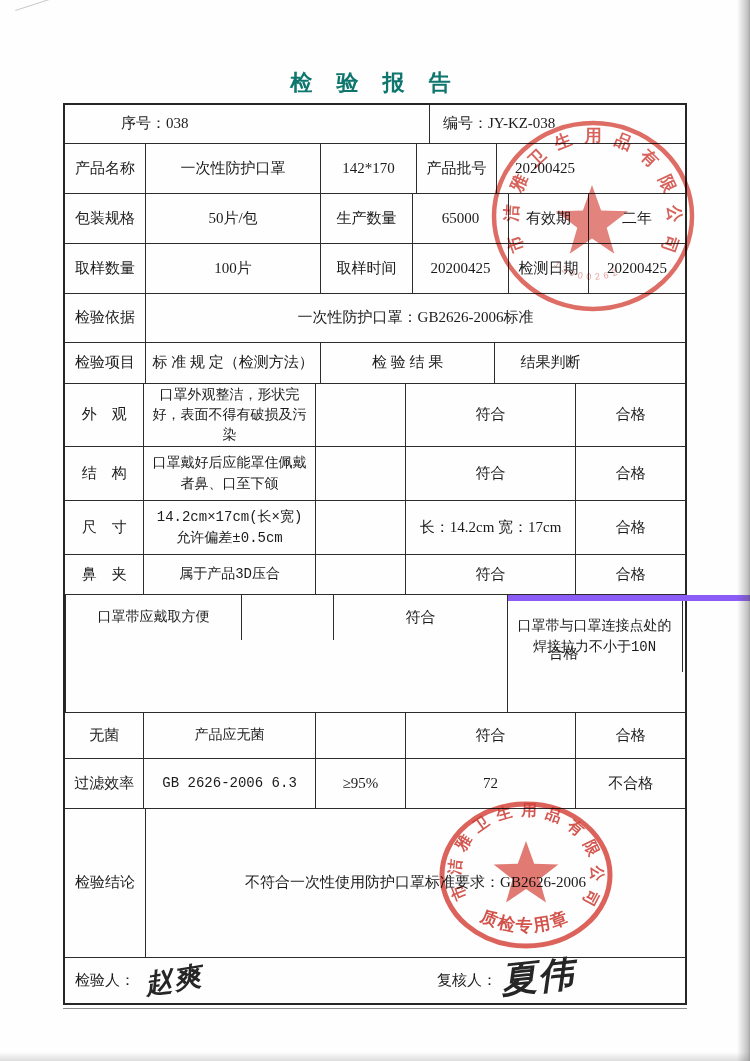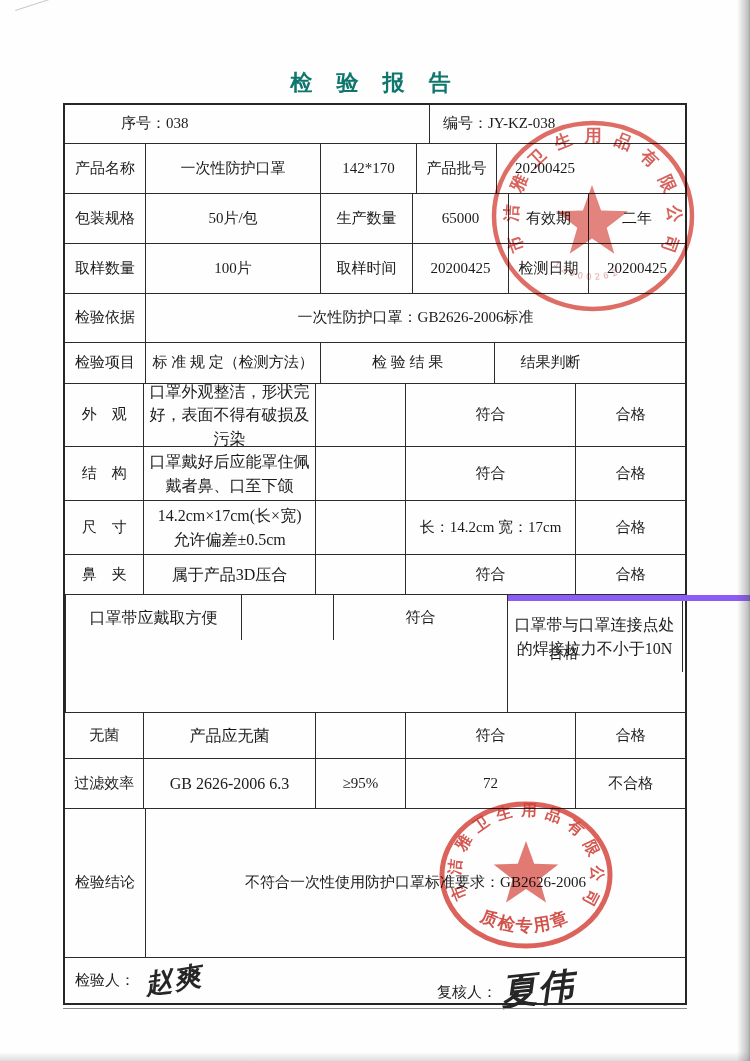--- a/index.html
+++ b/index.html
@@ -19,36 +19,36 @@
     font-size:22px;font-weight:bold;letter-spacing:9px;color:#0f766e;}
   
   .tbl{position:absolute;left:63px;top:103px;width:620px;border:2px solid #262626;background:transparent;}
   .tbl::after{content:"";position:absolute;left:-2px;right:-2px;bottom:-6px;border-bottom:1px solid #8a8a8a;}
   .row{display:flex;border-top:1px solid #2c2c2c;}
   .row:first-child{border-top:none;margin-left:43px;}
   .c{box-sizing:border-box;border-left:1px solid #2c2c2c;display:flex;align-items:center;
      justify-content:center;text-align:center;font-size:15px;line-height:1.45;padding:2px 5px;}
   .c:first-child{border-left:none;}
   .c.left{justify-content:flex-start;text-align:left;padding-left:13px;}
-  .c.std{font-size:16px;}
+  .c.std{font-size:14px;font-family:Liberation Mono, monospace;}
   .w80{width:80px}.w96{width:96px}.w97{width:97px}.w92{width:92px}
   .w175{width:175px}.w174{width:174px}.w99{width:112px}
   .w345{width:345px}.w275{width:275px}.w540{width:540px}.w441{width:441px}
   .h38{height:38px}.h49{height:49px}.h48{height:48px}.h40{height:40px}
   .h62{height:62px}.h53{height:53px}.h39{height:39px}.h45{height:45px}
   .h117{height:117px}.h148{height:148px}
   .subcol{display:flex;flex-direction:row;border-left:1px solid #2c2c2c;}
   .subrow{display:flex;}
   .subrow + .subrow{border-top:6px solid #8b5cf6;}
   .subrow .c:first-child{border-left:none;}
   
   .sigrow{position:relative;display:flex;align-items:center;height:45px;border-top:1px solid #2c2c2c;}
   .siglabel{font-size:15px;}
   .sig-left{position:absolute;left:10px;top:0;height:100%;display:flex;align-items:center;text-align:right;}
-  .sig-right{position:absolute;left:372px;top:12px;height:100%;display:flex;align-items:center;}
+  .sig-right{position:absolute;left:372px;top:0;height:100%;display:flex;align-items:center;}
   .handwriting{font-style:italic;font-weight:600;color:#262626;white-space:nowrap;}
   .hw1{font-size:27px;transform:rotate(-9deg) translateY(-1px);margin-left:10px;letter-spacing:2px;}
   .hw2{font-size:36px;transform:rotate(-6deg) translateY(-3px);margin-left:4px;letter-spacing:1px;}
   
   .stamp{position:absolute;mix-blend-mode:multiply;pointer-events:none;}
   .stamp-top{left:486px;top:116px;}
   .stamp-bottom{left:436px;top:797px;}
 </style>
 </head>
 <body>

